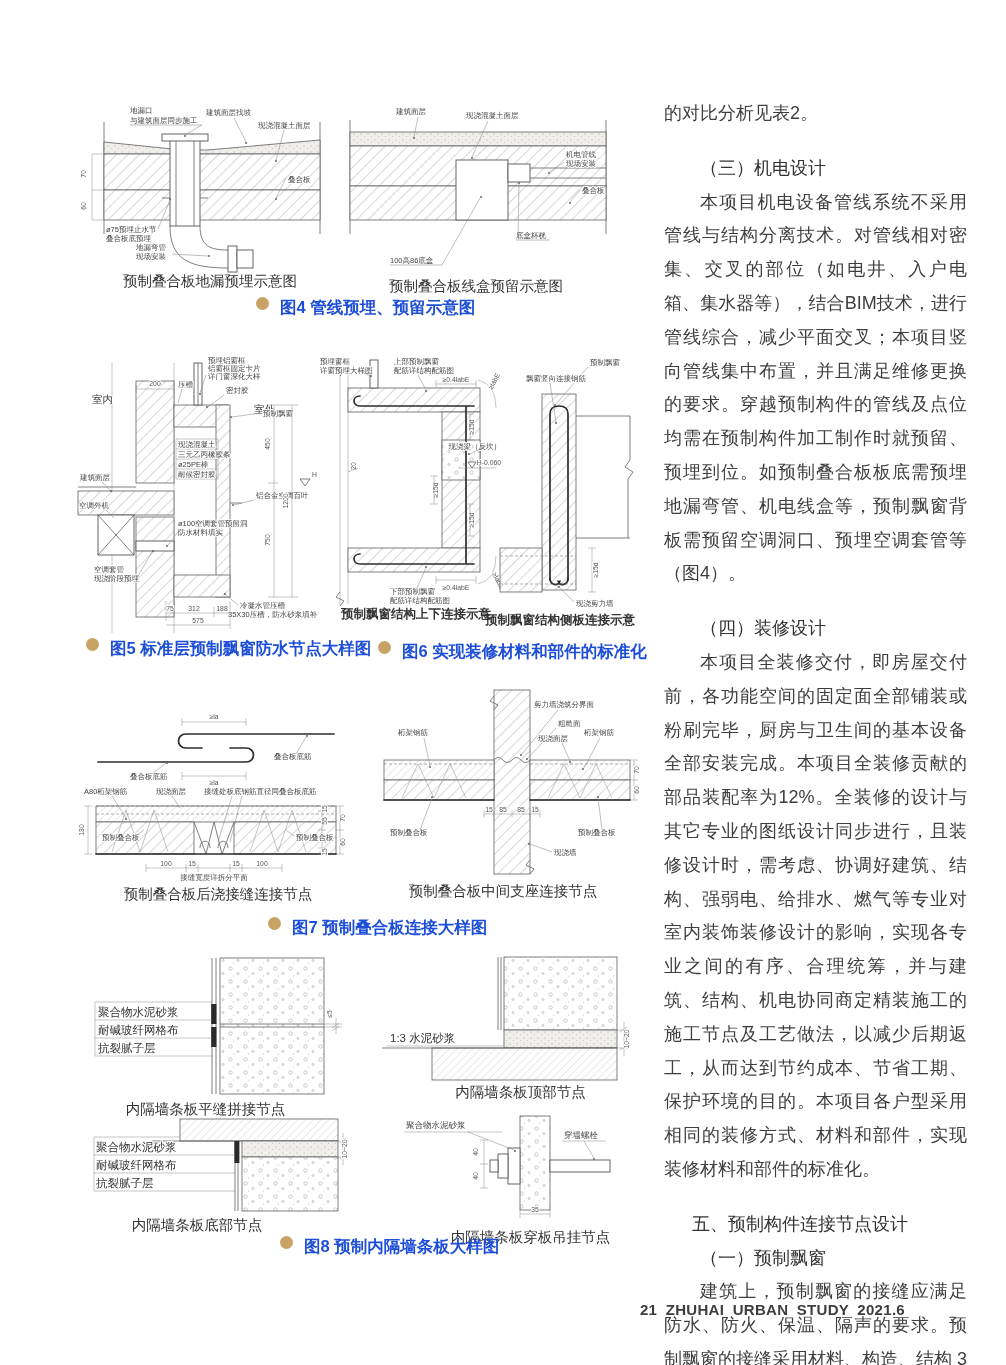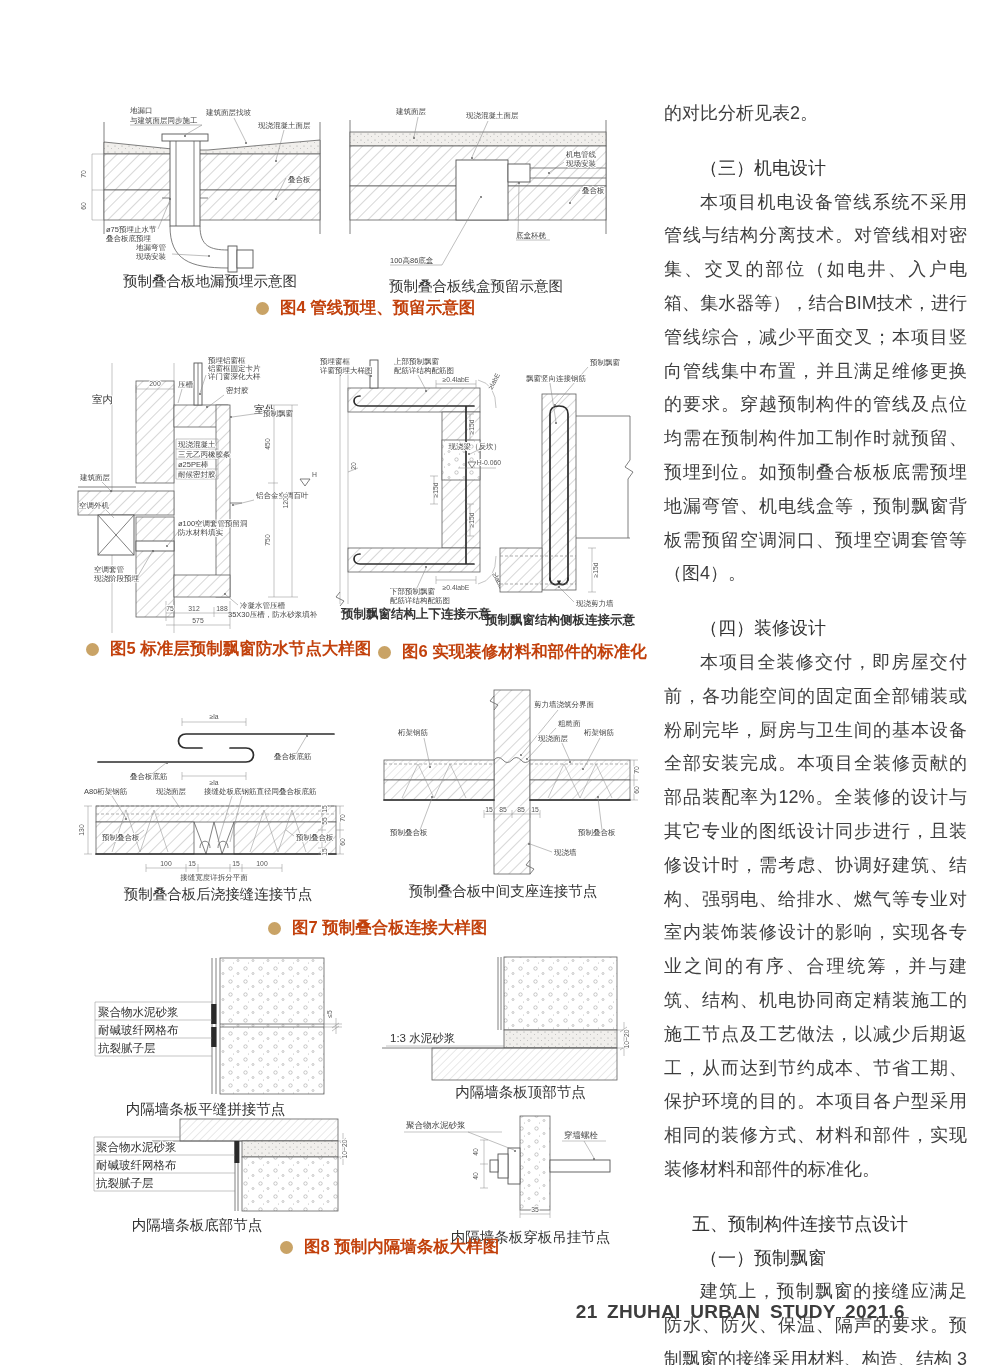--- a/index.html
+++ b/index.html
@@ -3,24 +3,24 @@
 <meta charset="utf-8">
 <style>
 *{margin:0;padding:0;box-sizing:border-box}
 html,body{background:#ffffff}
 .page{position:relative;width:1006px;height:1365px;background:#ffffff;font-family:"Liberation Sans","DejaVu Sans",sans-serif;overflow:hidden}
 .col{position:absolute;left:664px;top:97px;width:303px;color:#3e3e3e}
 .col p{font-size:18px;line-height:33.8px;text-align:justify;margin:0 0 21px}
 .col p.ind{text-indent:2em}
 .col h3{font-size:18px;line-height:33.8px;font-weight:normal;color:#323232;text-indent:2em;margin:0}
 .col h3.lv1{text-indent:1.55em}
-.footer{position:absolute;right:101px;top:1301px;font-size:19px;font-weight:bold;color:#3d3d3d;letter-spacing:.3px;word-spacing:4px}
+.footer{position:absolute;right:101px;top:1301px;font-size:15px;font-weight:bold;color:#3d3d3d;letter-spacing:.3px;word-spacing:4px}
 .subcap{position:absolute;text-align:center;font-weight:normal;color:#333;font-size:14.5px}
 .subcap.sm{font-size:12.5px;font-weight:600}
-.figcap{position:absolute;display:flex;align-items:center;gap:11px;font-weight:bold;color:#c2410c;font-size:16.5px}
+.figcap{position:absolute;display:flex;gap:11px;font-weight:bold;color:#1d4ed8;font-size:16.5px}
 .bullet{width:13px;height:13px;border-radius:50%;background:#c9a366;flex:0 0 auto}
 svg.fig{position:absolute;overflow:visible}
 svg text{font-family:"Liberation Sans","DejaVu Sans",sans-serif;paint-order:stroke;stroke:#fff;stroke-width:2px;stroke-linejoin:round}
 .t{font-size:7.5px;fill:#454545}
 .t8{font-size:8.5px;fill:#3f3f3f}
 .tb{font-size:10.5px;fill:#3a3a3a}
 .tL{font-size:11.5px;fill:#333}
 .dm{font-size:6.8px;fill:#555}
 .ln{stroke:#5f5f5f;stroke-width:.8;fill:none}
 .lnt{stroke:#8a8a8a;stroke-width:.5;fill:none}

